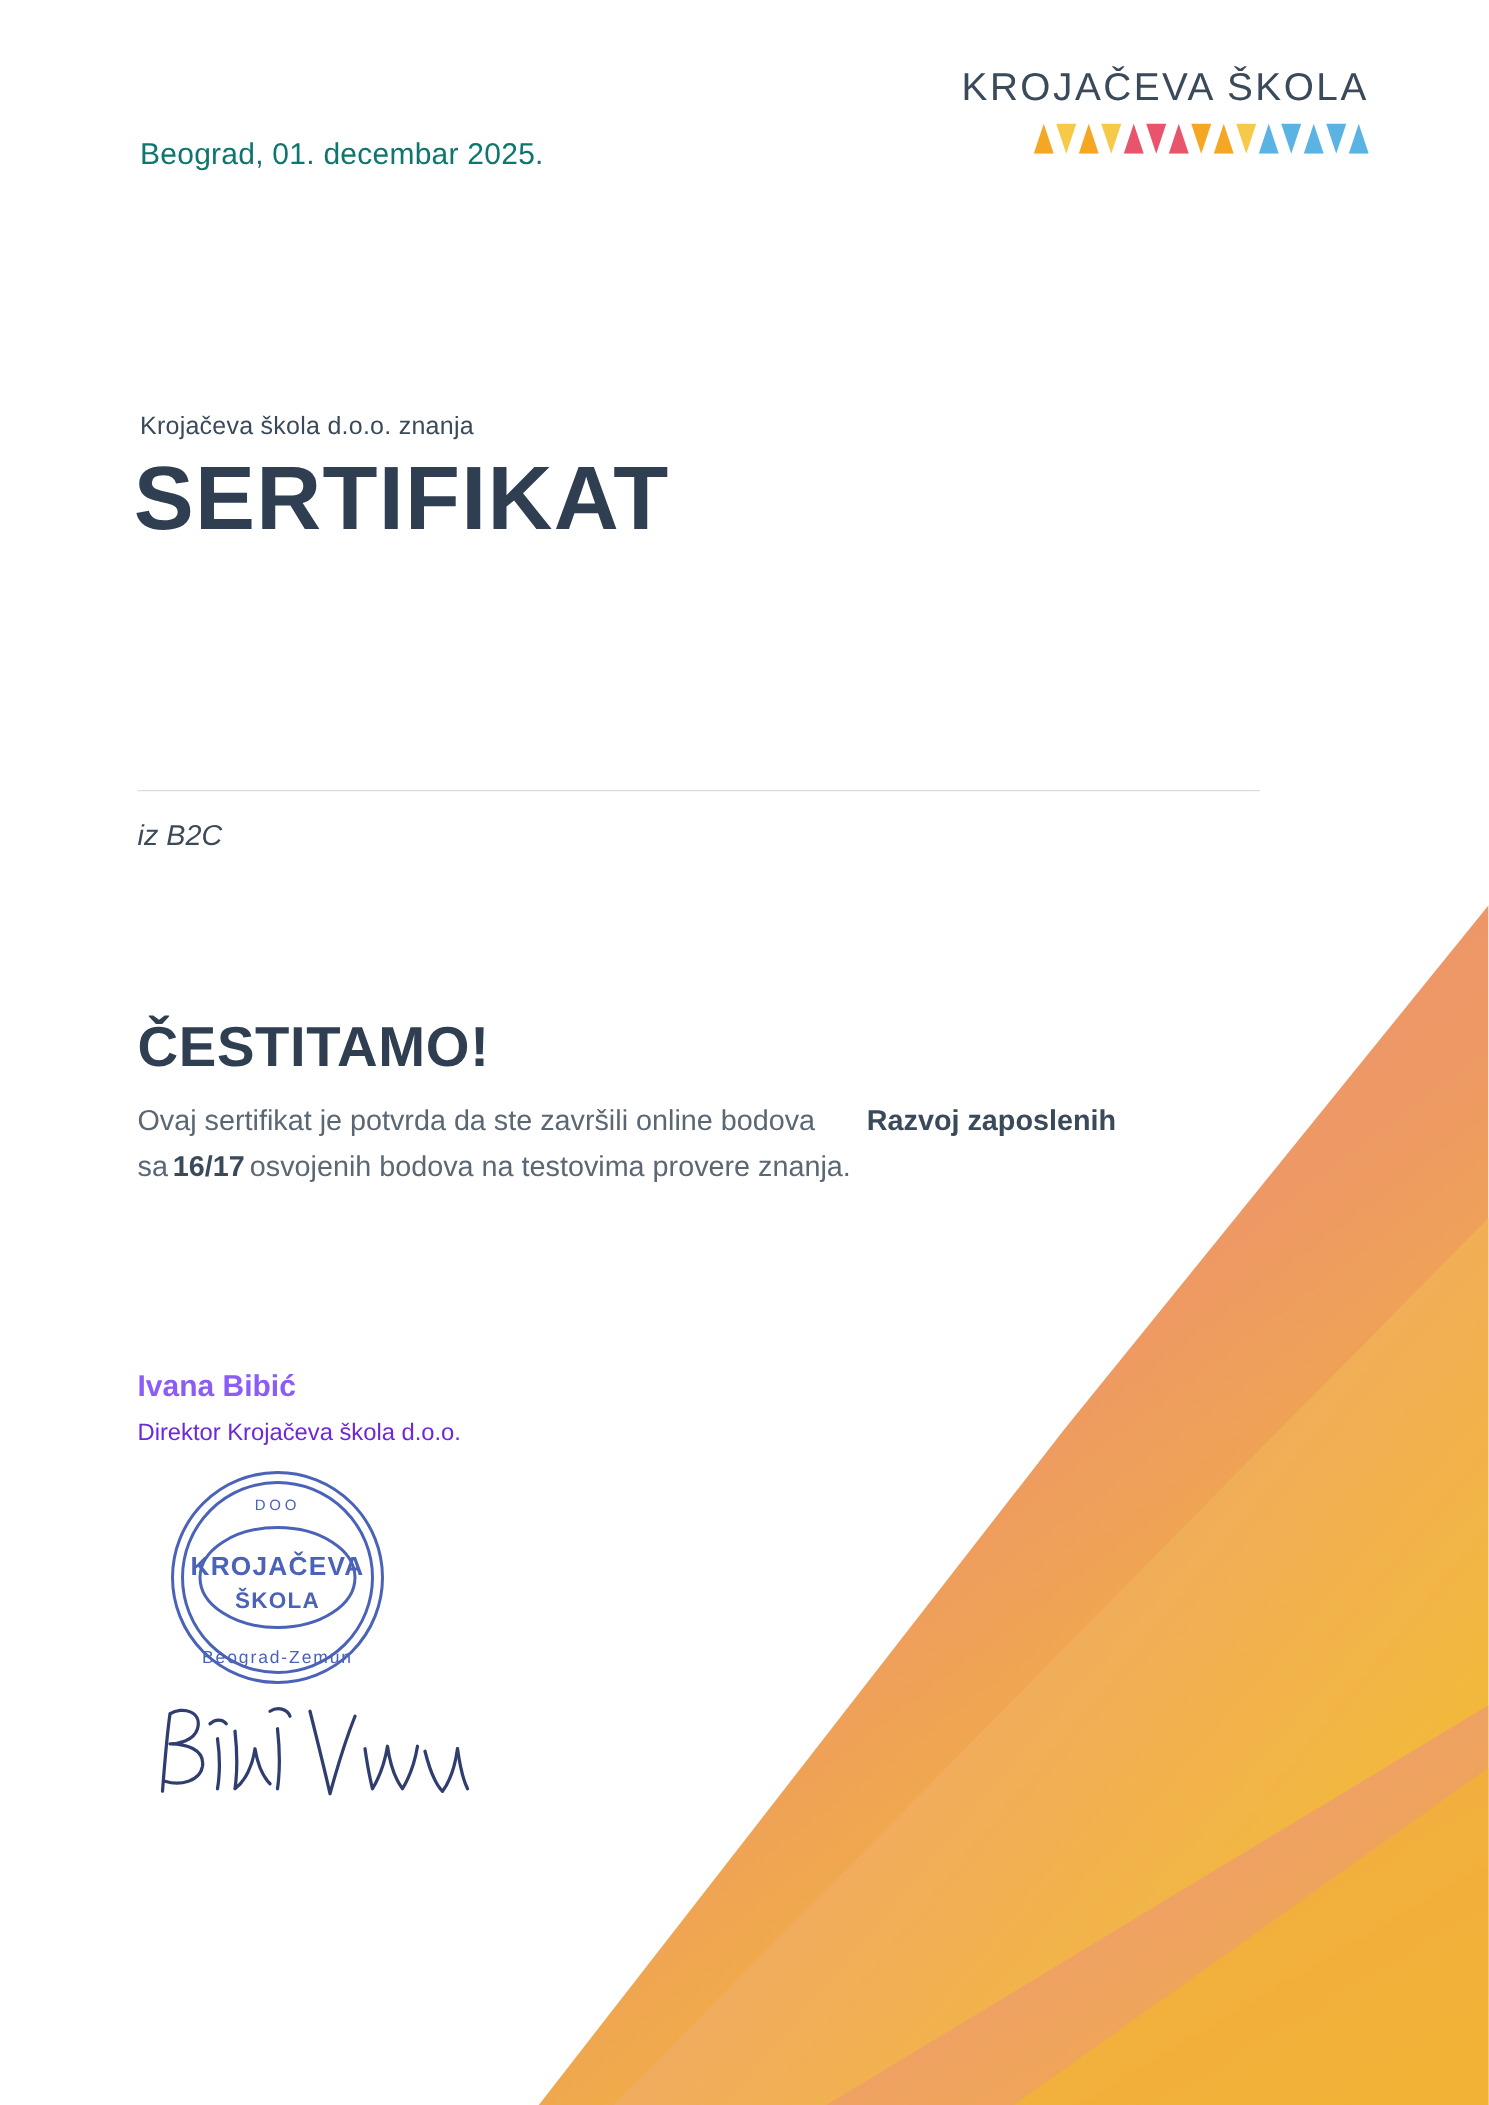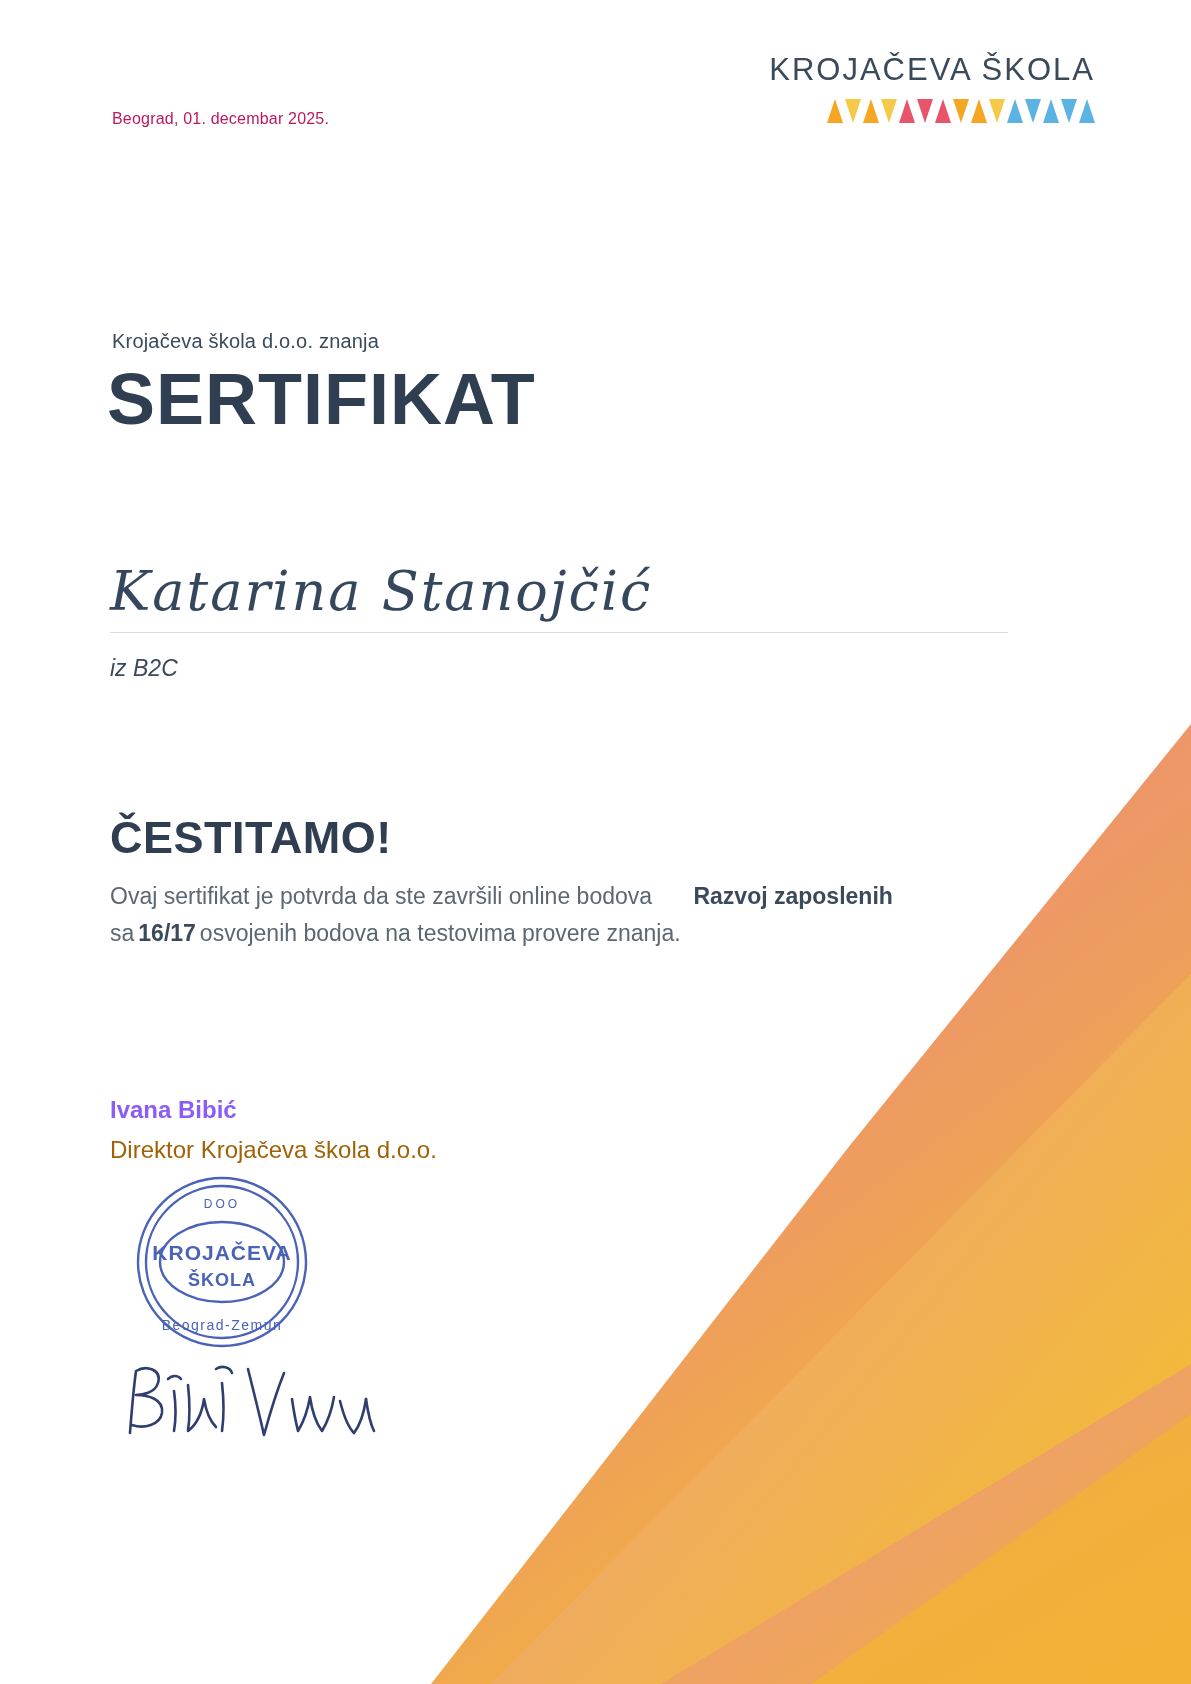--- a/index.html
+++ b/index.html
@@ -48,22 +48,22 @@
   .logo-zigzag {
     margin-top: 9px;
     height: 26px;
     width: 268px;
     margin-left: auto;
   }
   .date-line {
     position: absolute;
     top: 110px;
     left: 112px;
-    font-size: 16px;
-    color: #be185d;
+    font-size: 24px;
+    color: #0f766e;
     letter-spacing: 0.2px;
   }
 
   
   .issuer {
     position: absolute;
     top: 330px;
     left: 112px;
     font-size: 20px;
     color: #3b4a5a;
@@ -145,22 +145,22 @@
     top: 1096px;
     left: 110px;
     font-size: 24px;
     font-weight: bold;
     color: #8b5cf6;
   }
   .signer-role {
     position: absolute;
     top: 1136px;
     left: 110px;
-    font-size: 24px;
-    color: #a16207;
+    font-size: 19px;
+    color: #6d28d9;
   }
   .stamp {
     position: absolute;
     top: 1172px;
     left: 122px;
     width: 210px;
     height: 185px;
   }
   .signature {
     position: absolute;
@@ -216,21 +216,20 @@
       <polygon points="234,2 250,2 242,26" fill="#5bb3e4"></polygon>
       <polygon points="252,26 268,26 260,2" fill="#5bb3e4"></polygon>
     </svg>
   </div>
 
   <div class="date-line">Beograd, 01. decembar 2025.</div>
 
   <div class="issuer">Krojačeva škola d.o.o. znanja</div>
   <div class="main-title">SERTIFIKAT</div>
 
-  <div class="recipient-name">Katarina Stanojčić</div>
   <div class="recipient-rule"></div>
   <div class="recipient-sub">iz B2C</div>
 
   <div class="congrats">ČESTITAMO!</div>
 
   <div class="body-text">
     <span>Ovaj sertifikat je potvrda da ste završili online bodova </span><b>Razvoj zaposlenih</b>
     <span>sa</span><span class="score">16/17</span><span>osvojenih bodova na testovima provere znanja.</span>
   </div>
 

